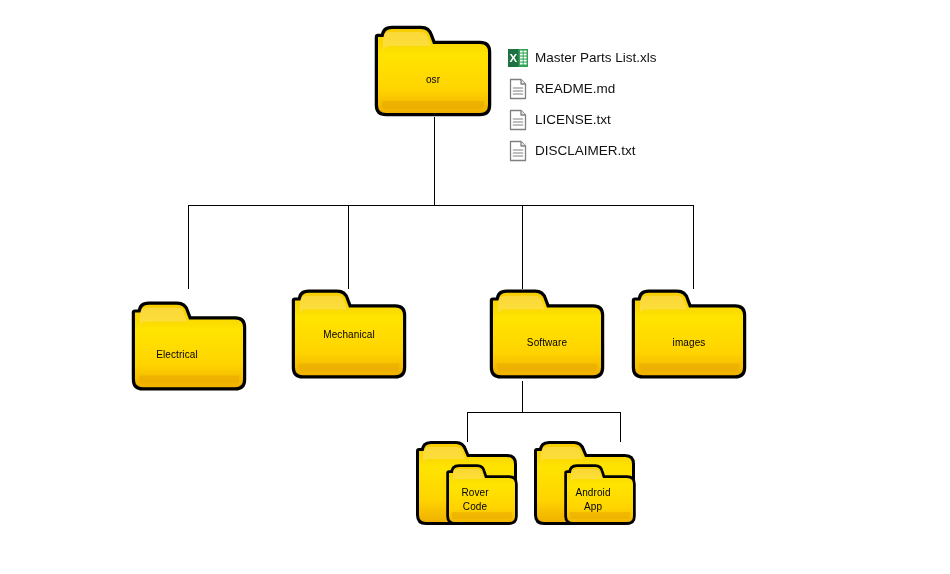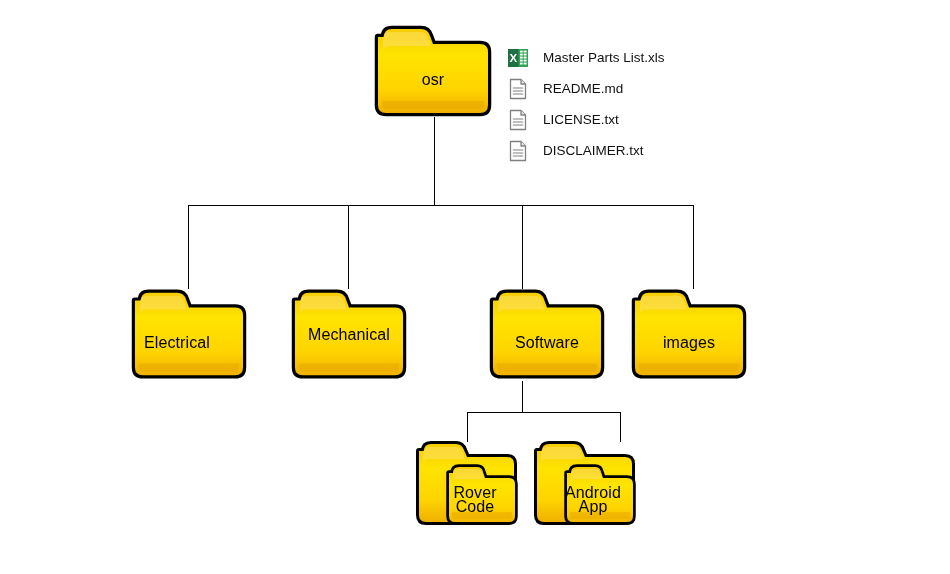--- a/index.html
+++ b/index.html
@@ -32,21 +32,21 @@
   }
   .folder svg { display: block; overflow: visible; }
 
   .folder-label {
     position: absolute;
     left: 0;
     width: 100%;
     text-align: center;
     color: #000000;
     font-family: "Liberation Sans", sans-serif;
-    font-size: 16px;
+    font-size: 10px;
     line-height: 13px;
     letter-spacing: 0.1px;
     pointer-events: none;
   }
 
   
   .file-list {
     position: absolute;
   }
   .file-row {
@@ -57,21 +57,21 @@
     white-space: nowrap;
   }
   .file-icon {
     width: 24px;
     height: 24px;
     flex: 0 0 24px;
     display: block;
   }
   .file-icon svg { display: block; }
   .file-name {
-    margin-left: 13px;
+    margin-left: 5px;
     font-family: "Liberation Sans", sans-serif;
     font-size: 13.5px;
     color: #111111;
     line-height: 24px;
   }
 </style>
 </head>
 <body>
 
 <div id="canvas">
@@ -172,21 +172,21 @@
             <line x1="7.3" y1="11" x2="16.7" y2="11"></line>
             <line x1="7.3" y1="14" x2="16.7" y2="14"></line>
             <line x1="7.3" y1="17" x2="16.7" y2="17"></line>
           </g>
         </svg>
       </span>
       <span class="file-name">DISCLAIMER.txt</span>
     </div>
   </div>
 
-  <div class="folder" style="left:133px; top:288px; width:88px; height:92px;">
+  <div class="folder" style="left:133px; top:300px; width:88px; height:92px;">
     <svg width="112" height="92" viewBox="0 0 114 92">
       <defs>
         <linearGradient id="fgrad-l2a" x1="0" y1="0" x2="0" y2="1">
           <stop offset="0%" stop-color="#f7cd00"></stop>
           <stop offset="22%" stop-color="#fbdc00"></stop>
           <stop offset="30%" stop-color="#ffe400"></stop>
           <stop offset="72%" stop-color="#ffd400"></stop>
           <stop offset="88%" stop-color="#f6bf00"></stop>
           <stop offset="100%" stop-color="#efb100"></stop>
         </linearGradient>

